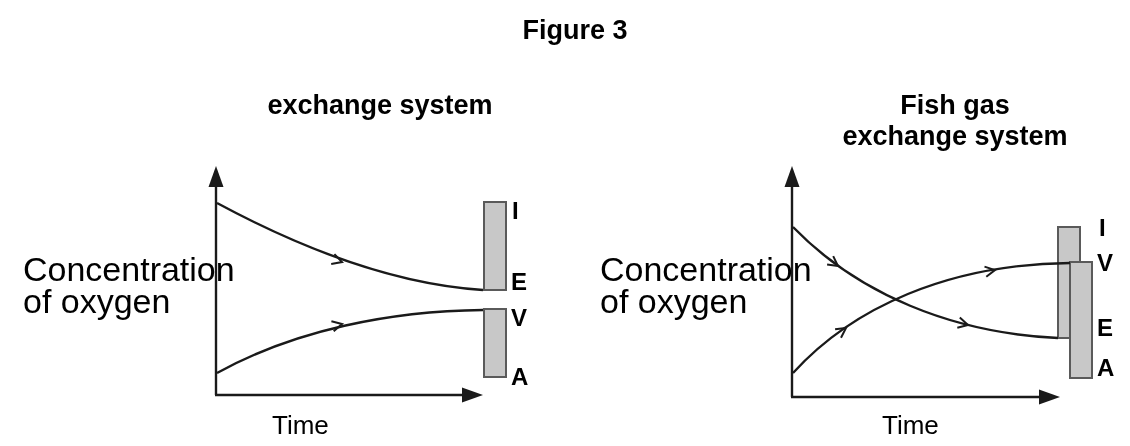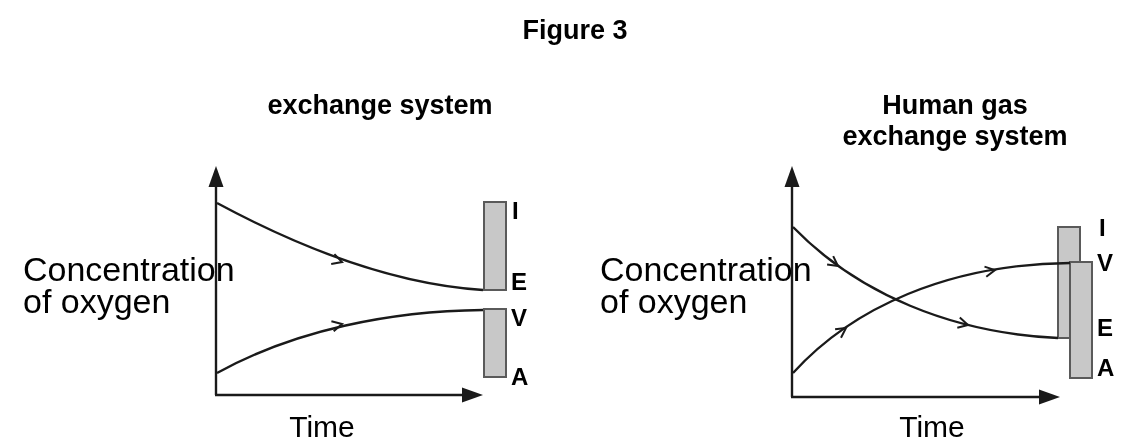--- a/index.html
+++ b/index.html
@@ -4,21 +4,21 @@
 <style>
   html,body { margin:0; padding:0; background:#ffffff; }
   .canvas {
     position:relative; width:1130px; height:440px; background:#ffffff;
     font-family:Liberation Sans, sans-serif; color:#000000; overflow:hidden;
   }
   .abs { position:absolute; }
   .fig-title { font-weight:bold; font-size:27px; text-align:center; }
   .chart-title { font-weight:bold; font-size:27px; line-height:31px; text-align:center; }
   .ylabel { font-size:34px; line-height:32px; text-align:left; }
-  .xlabel { font-size:30px; text-align:center; }
+  .xlabel { font-size:26px; }
   .bar-label { font-weight:bold; font-size:24px; line-height:26px; }
   svg.linework { position:absolute; left:0; top:0; }
 </style>
 </head>
 <body>
 
 <div class="canvas">
 
   <svg class="linework" width="1130" height="446" viewBox="0 0 1130 446">
 
@@ -66,21 +66,21 @@
     <div>Concentration</div>
     <div>of oxygen</div>
   </div>
   <div class="abs xlabel" style="left:272px; top:410px; width:100px;">Time</div>
   <div class="abs bar-label" style="left:512px; top:198px;">I</div>
   <div class="abs bar-label" style="left:511px; top:269px;">E</div>
   <div class="abs bar-label" style="left:511px; top:305px;">V</div>
   <div class="abs bar-label" style="left:511px; top:364px;">A</div>
 
   <div class="abs chart-title" style="left:825px; top:90px; width:260px;">
-    <div>Human gas</div>
+    <div>Fish gas</div>
     <div>exchange system</div>
   </div>
   <div class="abs ylabel" style="left:600px; top:253px;">
     <div>Concentration</div>
     <div>of oxygen</div>
   </div>
   <div class="abs xlabel" style="left:882px; top:410px; width:100px;">Time</div>
   <div class="abs bar-label" style="left:1099px; top:215px;">I</div>
   <div class="abs bar-label" style="left:1097px; top:250px;">V</div>
   <div class="abs bar-label" style="left:1097px; top:315px;">E</div>

